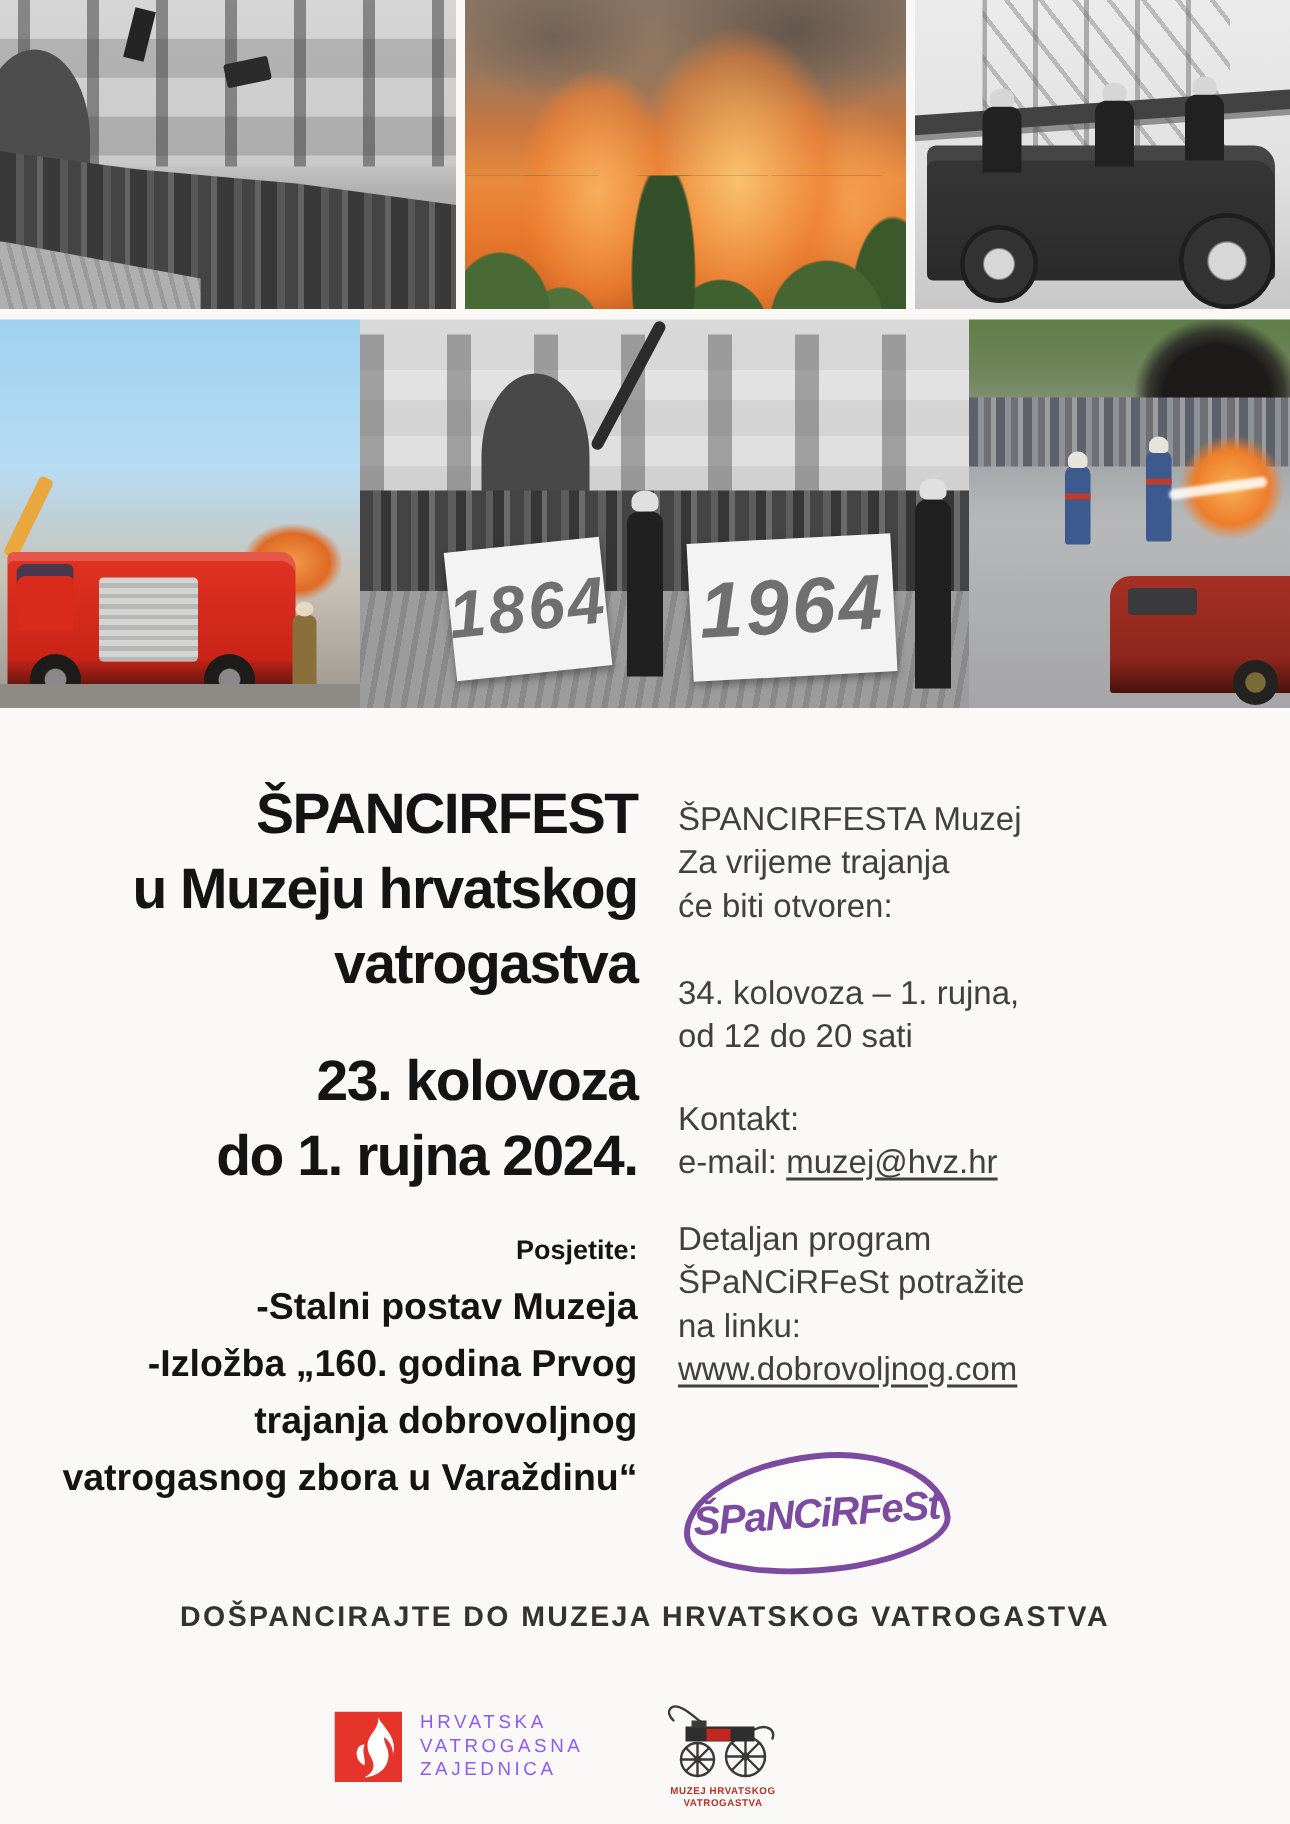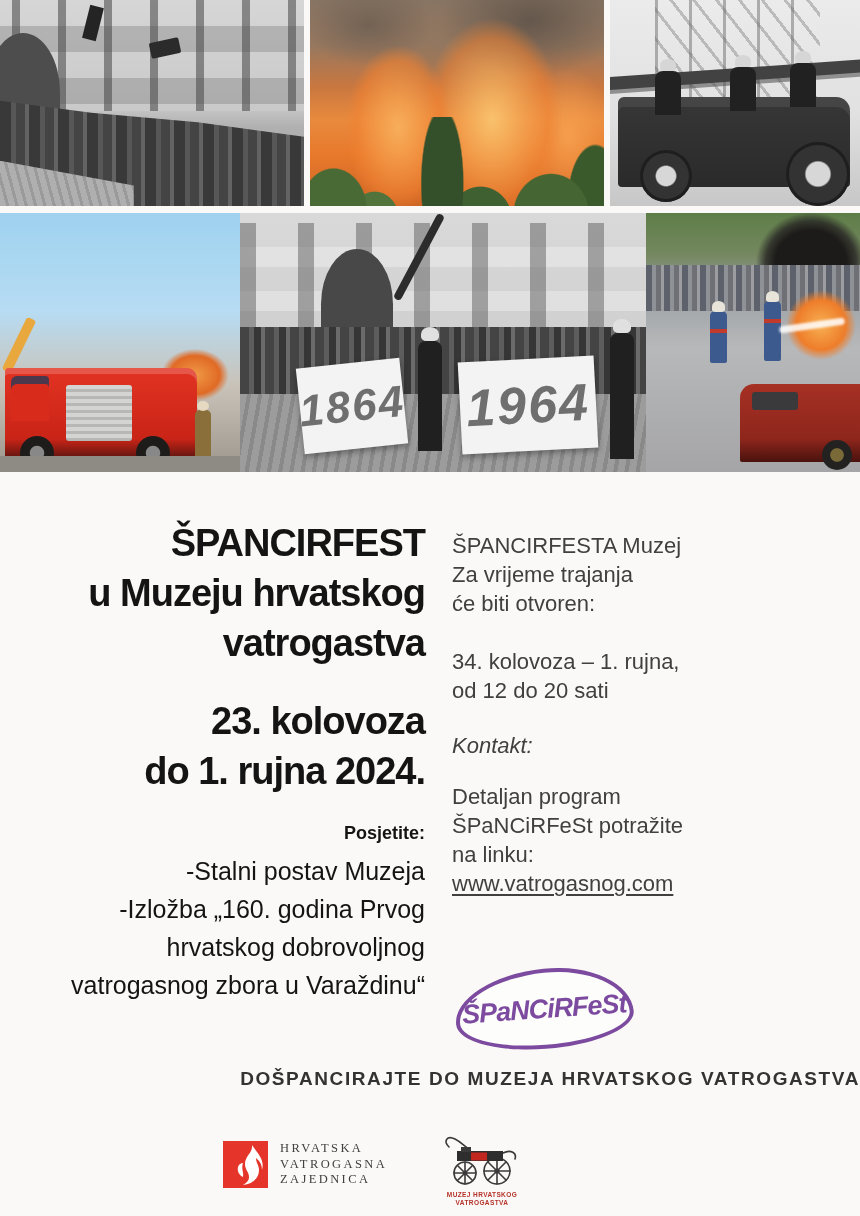--- a/index.html
+++ b/index.html
@@ -116,41 +116,41 @@
   .p6-car::before { content:""; position:absolute; top:8px; left:12px; width:46px; height:18px; background:#3a3a3c; border-radius:3px; }
   .p6-car::after { content:""; position:absolute; bottom:-8px; right:18px; width:30px; height:30px; border-radius:50%; background:radial-gradient(circle,#7a6a38 0 30%,#232221 34% 100%); }
 
   
   .left-col { position:absolute; left:40px; top:518px; width:385px; text-align:right; color:#141414; }
   .title-line { display:block; font-size:38px; line-height:50px; font-weight:700; letter-spacing:-1px; }
   .dates { margin-top:28px; }
   .date-line { display:block; font-size:38px; line-height:50px; font-weight:700; letter-spacing:-1px; }
   .visit { margin-top:18px; }
   .visit-heading { display:block; font-size:18px; line-height:38px; font-weight:700; }
-  .visit-line { display:block; font-size:25px; line-height:38px; font-weight:400; }
+  .visit-line { display:block; font-size:25px; line-height:38px; font-weight:700; }
 
   .right-col { position:absolute; left:452px; top:531px; width:340px; color:#404040; font-size:22px; line-height:29px; }
   .r-line { display:block; }
   .hours { margin-top:29px; }
-  .contact { margin-top:26px;font-style:italic; }
+  .contact { margin-top:26px; }
   .email-link, .web-link { color:#404040; text-decoration:underline; text-underline-offset:3px; }
   .program { margin-top:22px; }
 
   .spancir-logo { position:absolute; left:455px; top:969px; width:178px; height:80px;
     border:4px solid #7c4ba0; background:#fdfdfb; border-radius:52% 48% 46% 54% / 58% 64% 36% 42%;
     transform:rotate(-6deg); display:flex; align-items:center; justify-content:center; }
   .spancir-text { font-size:27px; font-weight:700; font-style:italic; color:#7c4ba0; letter-spacing:-1px; transform:rotate(2deg); white-space:nowrap; }
 
-  .tagline { position:absolute; top:1068px; left:0; width:100%; text-align:right;
+  .tagline { position:absolute; top:1068px; left:0; width:100%; text-align:center;
     font-size:19px; font-weight:700; letter-spacing:1.6px; color:#333333; }
 
   
   .hvz { position:absolute; left:223px; top:1141px; display:flex; align-items:center; }
   .hvz-mark { width:45px; height:47px; flex:0 0 45px; }
-  .hvz-text { margin-left:12px; color:#404040; font-size:12.5px; font-weight:400; letter-spacing:2.4px; line-height:15.5px;font-family:Liberation Serif, serif; }
+  .hvz-text { margin-left:12px; color:#8b5cf6; font-size:12.5px; font-weight:400; letter-spacing:2.4px; line-height:15.5px; }
   .hvz-line { display:block; }
 
   .museum { position:absolute; left:437px; top:1131px; width:90px; text-align:center; }
   .museum-mark { width:82px; height:58px; display:block; margin:0 auto; }
   .museum-caption { margin-top:2px; color:#b5322a; font-size:6.5px; font-weight:700; letter-spacing:.4px; line-height:7.5px; }
   .museum-line { display:block; }
 </style>
 </head>
 <body>
 
@@ -226,43 +226,44 @@
       <span class="title-line">vatrogastva</span>
     </h1>
     <div class="dates">
       <span class="date-line">23. kolovoza</span>
       <span class="date-line">do 1. rujna 2024.</span>
     </div>
     <div class="visit">
       <span class="visit-heading">Posjetite:</span>
       <span class="visit-line">-Stalni postav Muzeja</span>
       <span class="visit-line">-Izložba „160. godina Prvog</span>
-      <span class="visit-line">hrvatskog dobrovoljnog</span>
+      <span class="visit-line">trajanja dobrovoljnog</span>
       <span class="visit-line">vatrogasnog zbora u Varaždinu“</span>
     </div>
   </div>
 
   <div class="right-col">
     <div class="open">
       <span class="r-line">ŠPANCIRFESTA Muzej</span>
       <span class="r-line">Za vrijeme trajanja</span>
       <span class="r-line">će biti otvoren:</span>
     </div>
     <div class="hours">
       <span class="r-line">34. kolovoza – 1. rujna,</span>
       <span class="r-line">od 12 do 20 sati</span>
     </div>
     <div class="contact">
       <span class="r-line">Kontakt:</span>
+      <span class="r-line"><span>e-mail: </span><a href="#" class="email-link">muzej@hvz.hr</a></span>
     </div>
     <div class="program">
       <span class="r-line">Detaljan program</span>
       <span class="r-line">ŠPaNCiRFeSt potražite</span>
       <span class="r-line">na linku:</span>
-      <span class="r-line"><a href="#" class="web-link">www.vatrogasnog.com</a></span>
+      <span class="r-line"><a href="#" class="web-link">www.dobrovoljnog.com</a></span>
     </div>
   </div>
 
   <div class="spancir-logo">
     <span class="spancir-text">ŠPaNCiRFeSt</span>
   </div>
 
   <div class="tagline">DOŠPANCIRAJTE DO MUZEJA HRVATSKOG VATROGASTVA</div>
 
   <div class="hvz">

